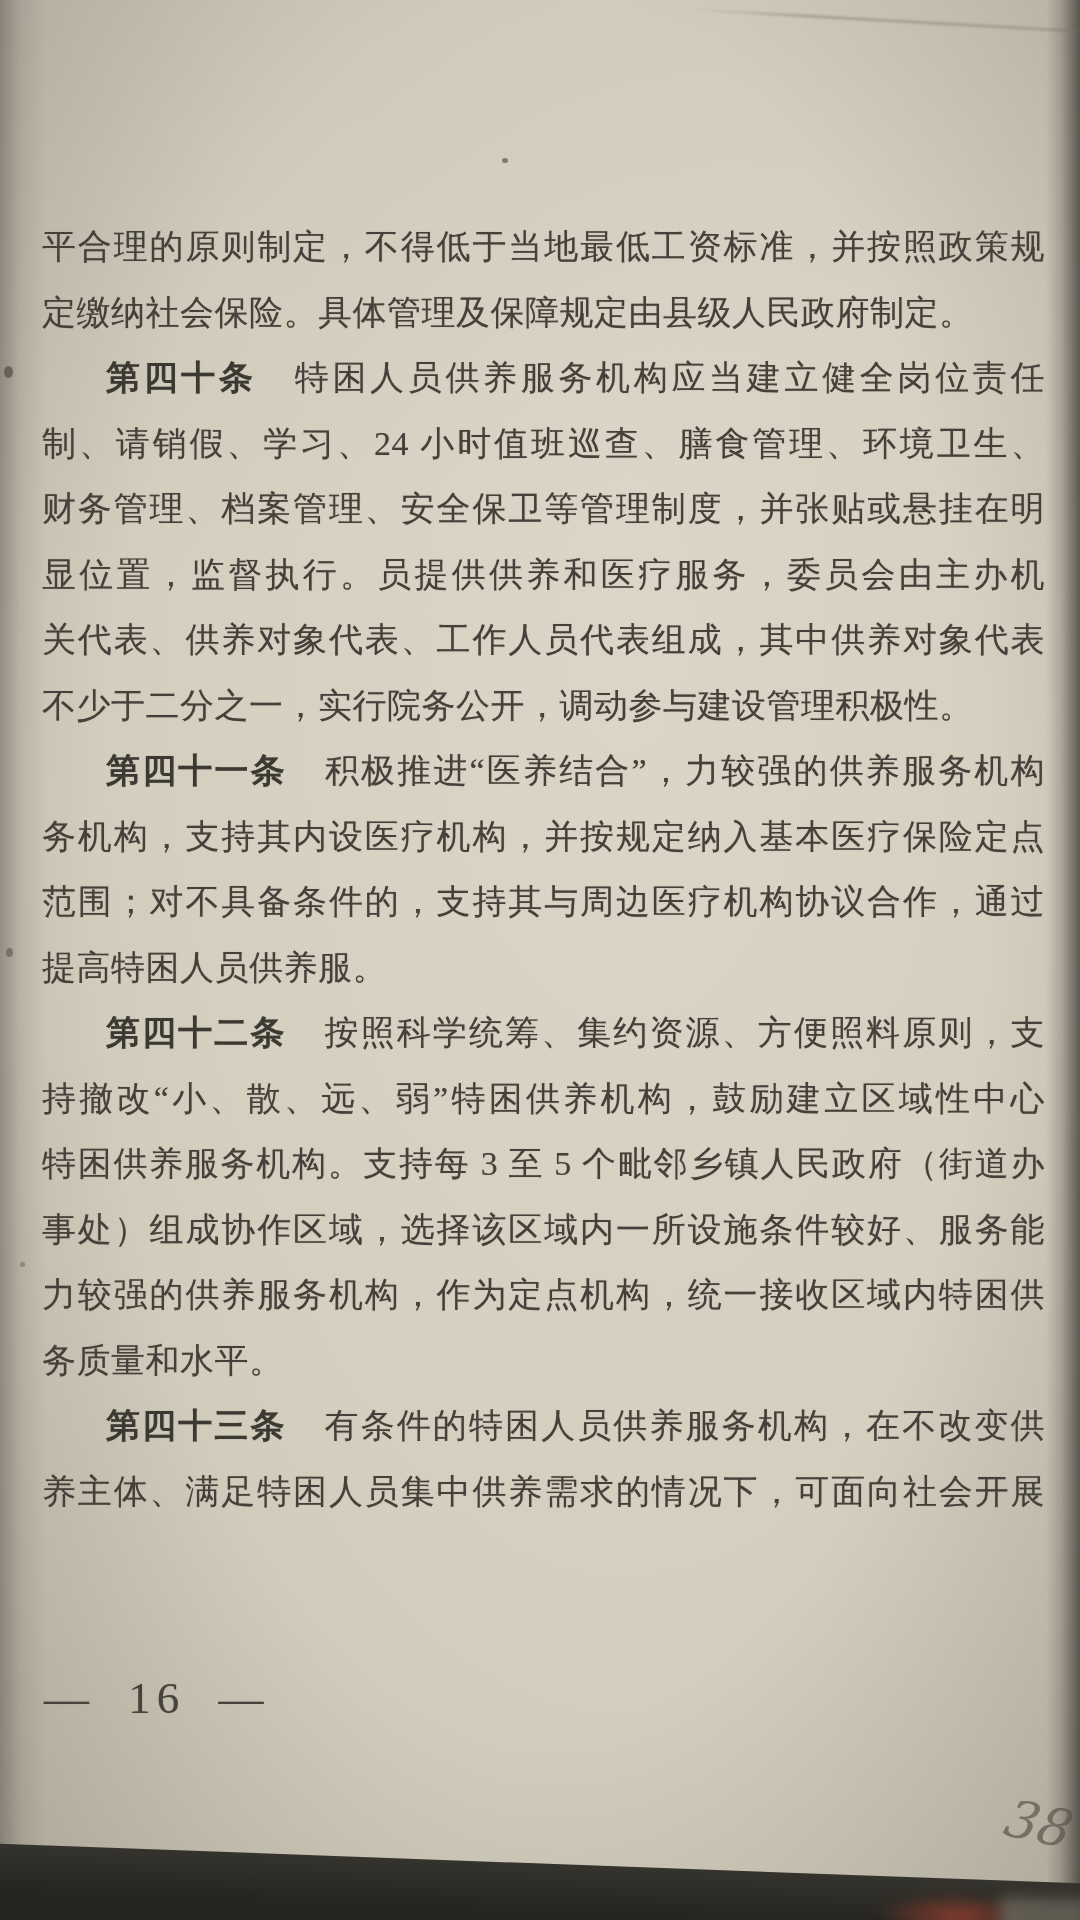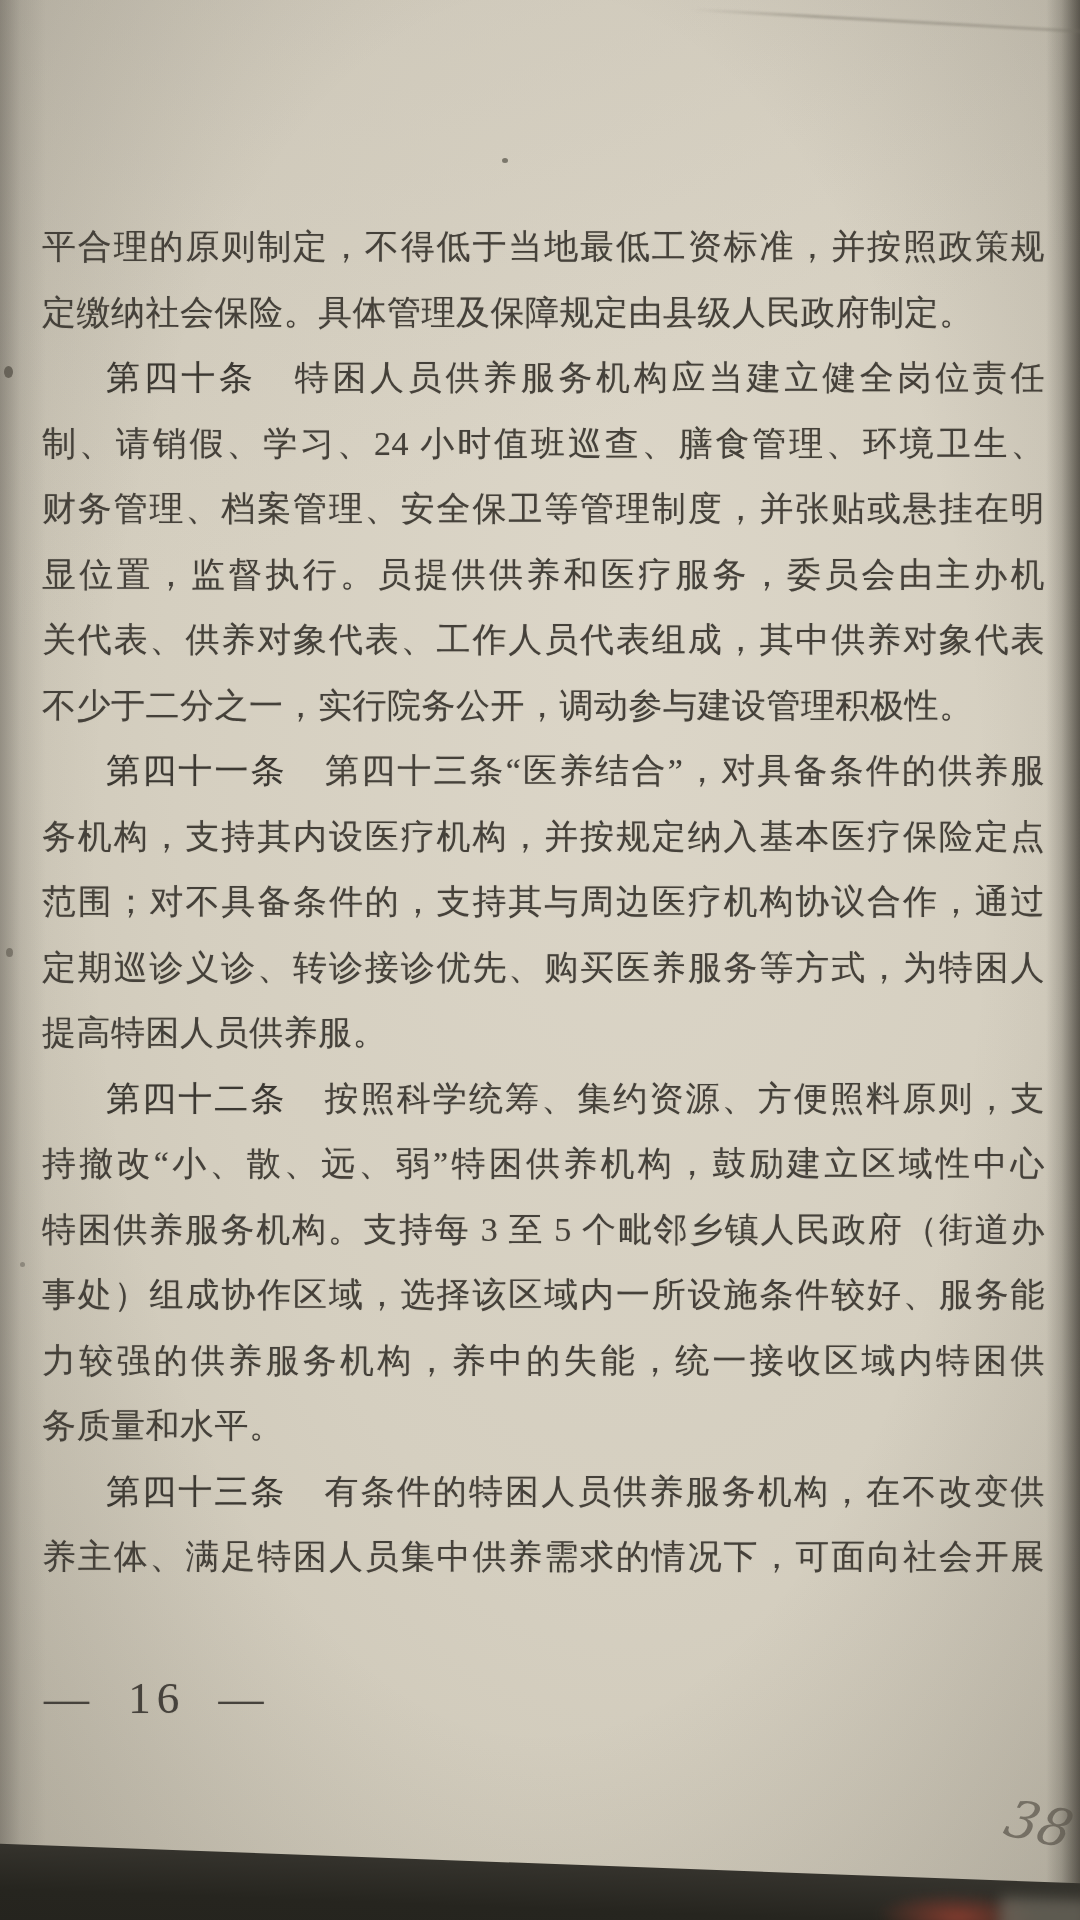--- a/index.html
+++ b/index.html
@@ -22,21 +22,21 @@
   .speck.s2{left:4px;top:366px;width:9px;height:12px;opacity:.8;}
   .speck.s3{left:6px;top:948px;width:7px;height:9px;opacity:.6;}
   .speck.s4{left:20px;top:1262px;width:5px;height:5px;opacity:.45;}
 
   .text-block{position:absolute;left:42px;top:214px;width:1003px;color:#45413a;}
   .line{font-size:34px;line-height:65.5px;letter-spacing:.5px;
     text-align:justify;text-align-last:left;word-break:keep-all;
     text-shadow:0 0 1px rgba(70,65,58,.35);}
   .line.fill{text-align-last:justify;}
   .line.indent{padding-left:64px;}
-  .article-head{font-weight:normal;color:#3c3933;margin-right:38px;}
+  .article-head{font-weight:bold;color:#3c3933;margin-right:38px;}
 
   .page-number{position:absolute;left:44px;top:1672px;font-size:45px;
     color:#46423c;letter-spacing:6px;word-spacing:16px;
     text-shadow:0 0 1px rgba(70,65,58,.35);}
   .handwritten{position:absolute;left:1006px;top:1794px;font-size:52px;
     font-family:"DejaVu Serif",serif;font-style:italic;
     color:rgba(92,86,76,.72);transform:rotate(12deg) skewX(-4deg);}
 
   .table-band{position:absolute;left:-20px;top:1843px;width:1220px;height:320px;
     transform:rotate(2.1deg);transform-origin:0 0;
@@ -62,30 +62,29 @@
 
   <div class="text-block">
       <div class="line fill"><span>平合理的原则制定，不得低于当地最低工资标准，并按照政策规</span></div>
       <div class="line"><span>定缴纳社会保险。具体管理及保障规定由县级人民政府制定。</span></div>
       <div class="line fill indent"><span class="article-head">第四十条</span><span>特困人员供养服务机构应当建立健全岗位责任</span></div>
       <div class="line fill"><span>制、请销假、学习、24 小时值班巡查、膳食管理、环境卫生、</span></div>
       <div class="line fill"><span>财务管理、档案管理、安全保卫等管理制度，并张贴或悬挂在明</span></div>
       <div class="line fill"><span>显位置，监督执行。员提供供养和医疗服务，委员会由主办机</span></div>
       <div class="line fill"><span>关代表、供养对象代表、工作人员代表组成，其中供养对象代表</span></div>
       <div class="line"><span>不少于二分之一，实行院务公开，调动参与建设管理积极性。</span></div>
-      <div class="line fill indent"><span class="article-head">第四十一条</span><span>第四十三条“医养结合”，对具备条件的供养服</span></div>
+      <div class="line fill indent"><span class="article-head">第四十一条</span><span>积极推进“医养结合”，力较强的供养服务机构</span></div>
       <div class="line fill"><span>务机构，支持其内设医疗机构，并按规定纳入基本医疗保险定点</span></div>
       <div class="line fill"><span>范围；对不具备条件的，支持其与周边医疗机构协议合作，通过</span></div>
-      <div class="line fill"><span>定期巡诊义诊、转诊接诊优先、购买医养服务等方式，为特困人</span></div>
       <div class="line"><span>提高特困人员供养服。</span></div>
       <div class="line fill indent"><span class="article-head">第四十二条</span><span>按照科学统筹、集约资源、方便照料原则，支</span></div>
       <div class="line fill"><span>持撤改“小、散、远、弱”特困供养机构，鼓励建立区域性中心</span></div>
       <div class="line fill"><span>特困供养服务机构。支持每 3 至 5 个毗邻乡镇人民政府（街道办</span></div>
       <div class="line fill"><span>事处）组成协作区域，选择该区域内一所设施条件较好、服务能</span></div>
-      <div class="line fill"><span>力较强的供养服务机构，养中的失能，统一接收区域内特困供</span></div>
+      <div class="line fill"><span>力较强的供养服务机构，作为定点机构，统一接收区域内特困供</span></div>
       <div class="line"><span>务质量和水平。</span></div>
       <div class="line fill indent"><span class="article-head">第四十三条</span><span>有条件的特困人员供养服务机构，在不改变供</span></div>
       <div class="line fill"><span>养主体、满足特困人员集中供养需求的情况下，可面向社会开展</span></div>
     </div>
 
   <div class="page-number">— 16 —</div>
 
   <div class="handwritten">38</div>
 
   <div class="table-band">

